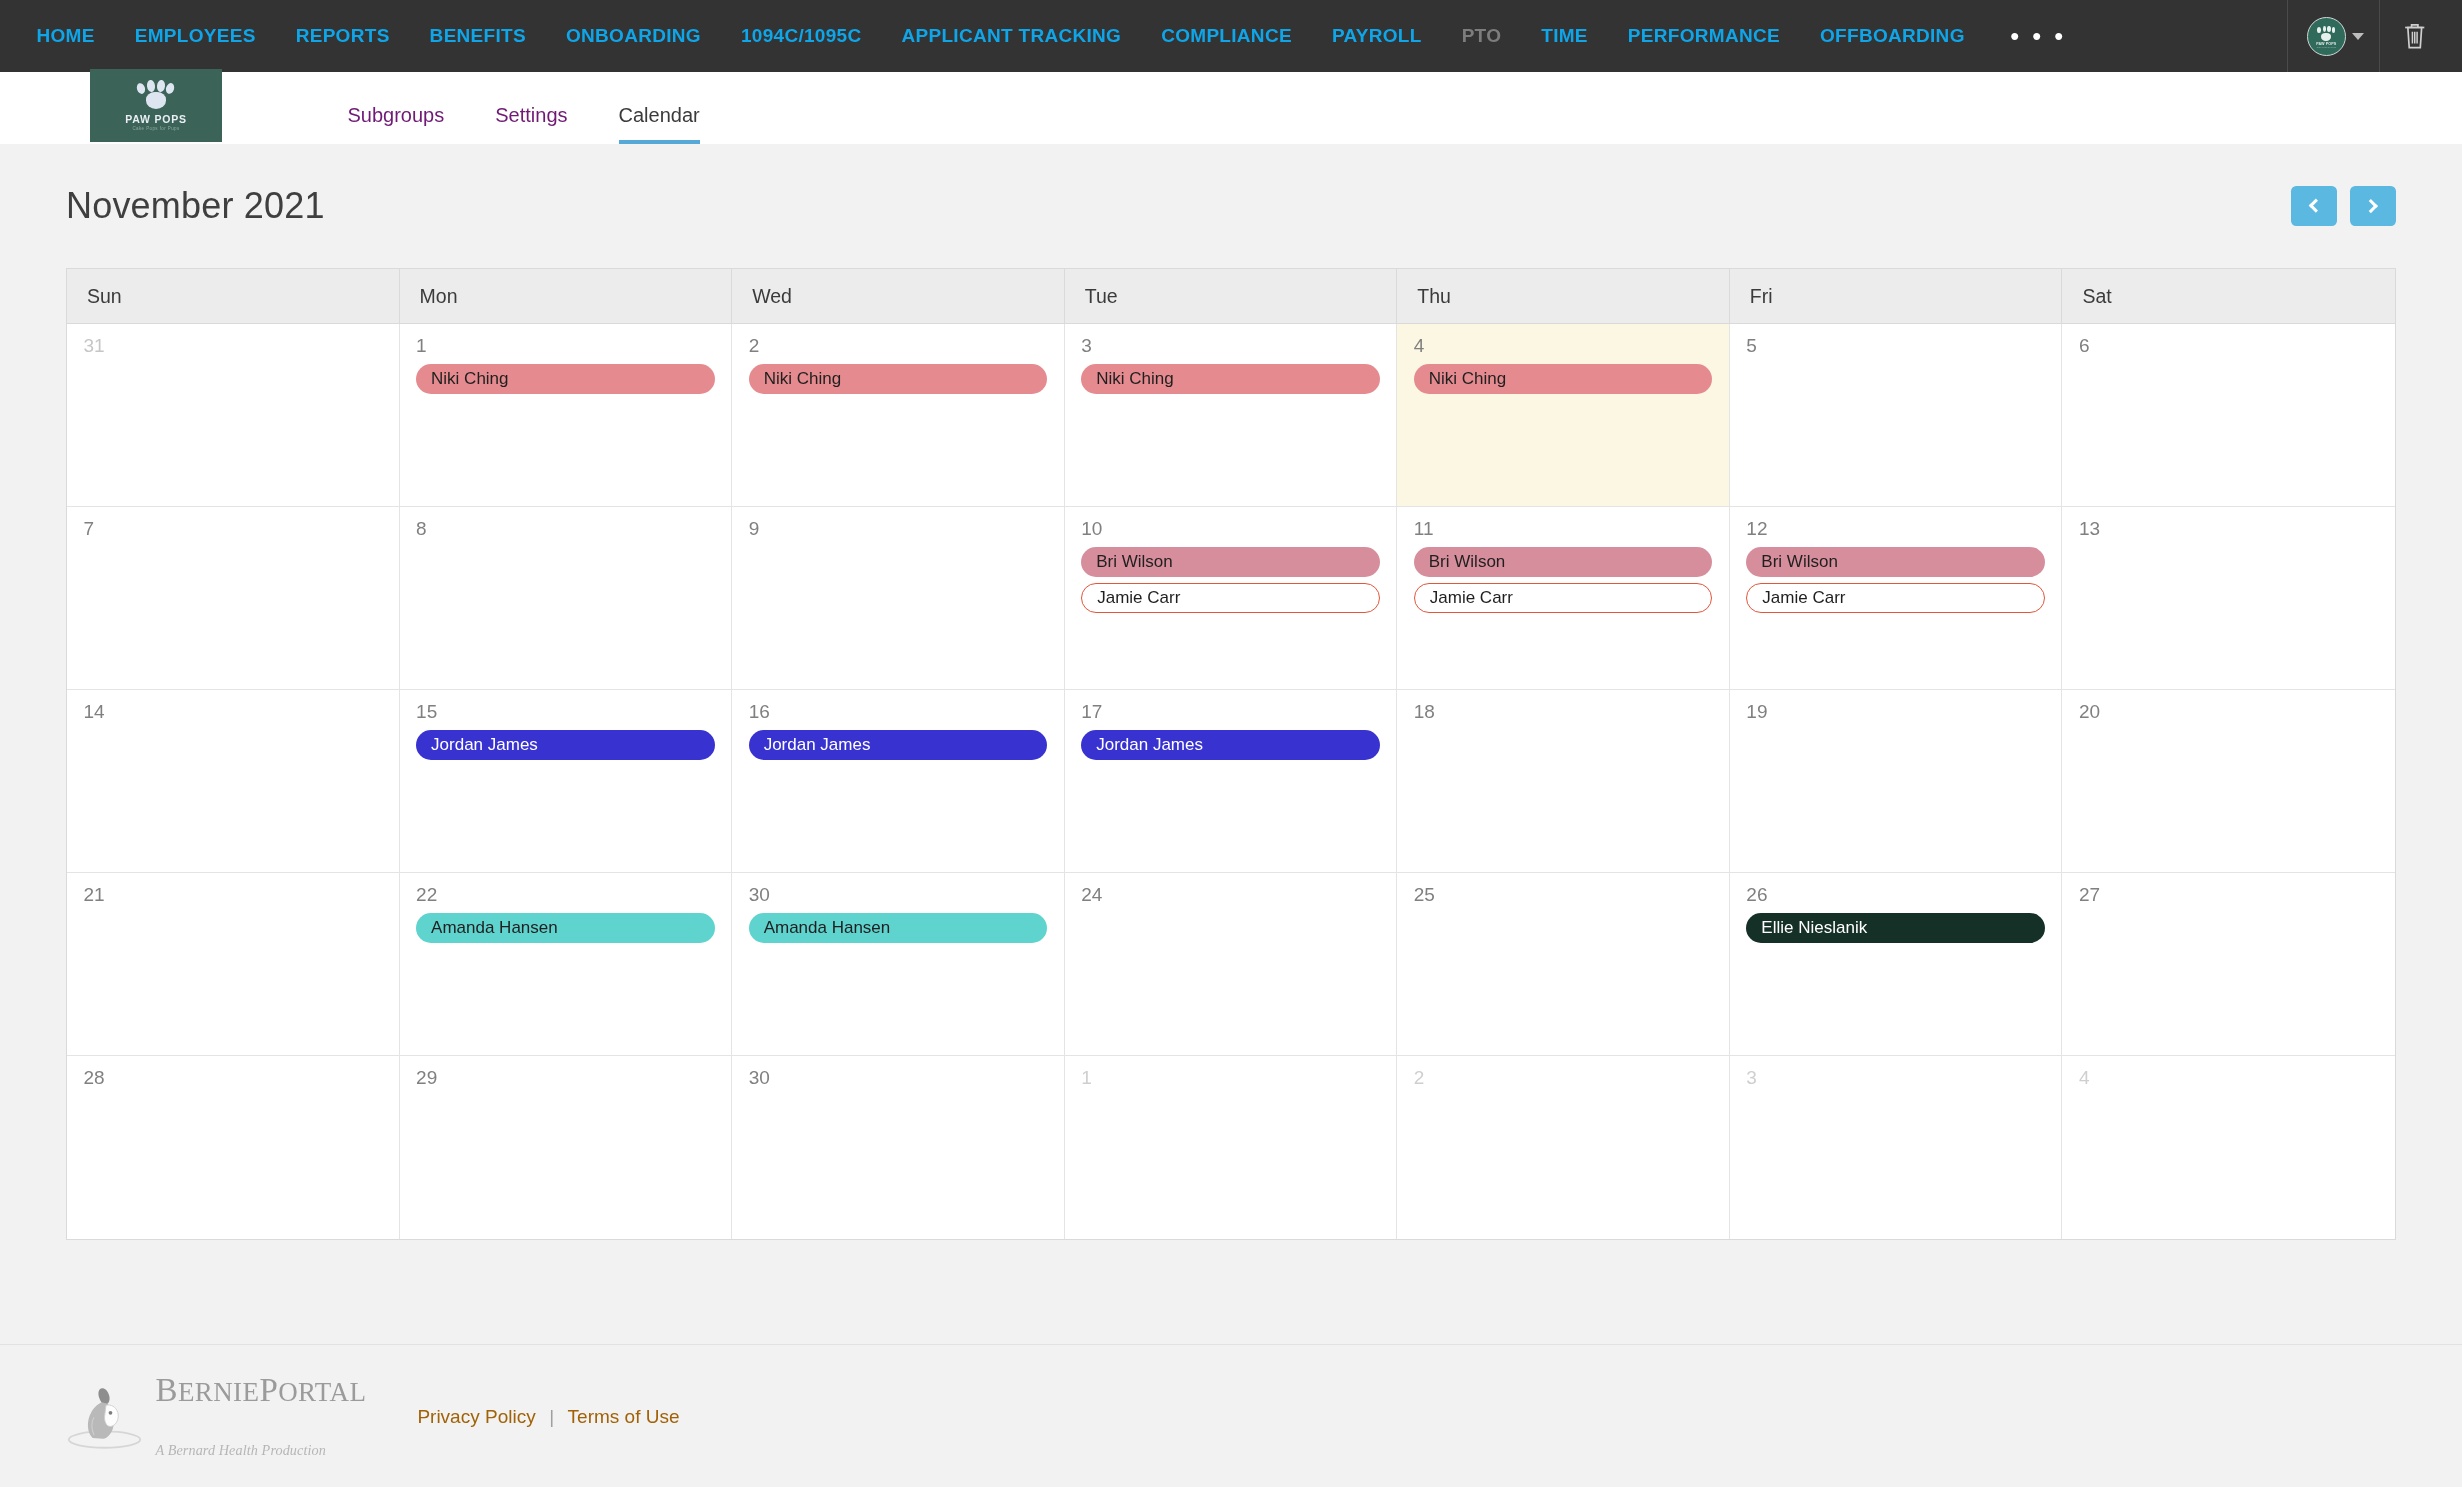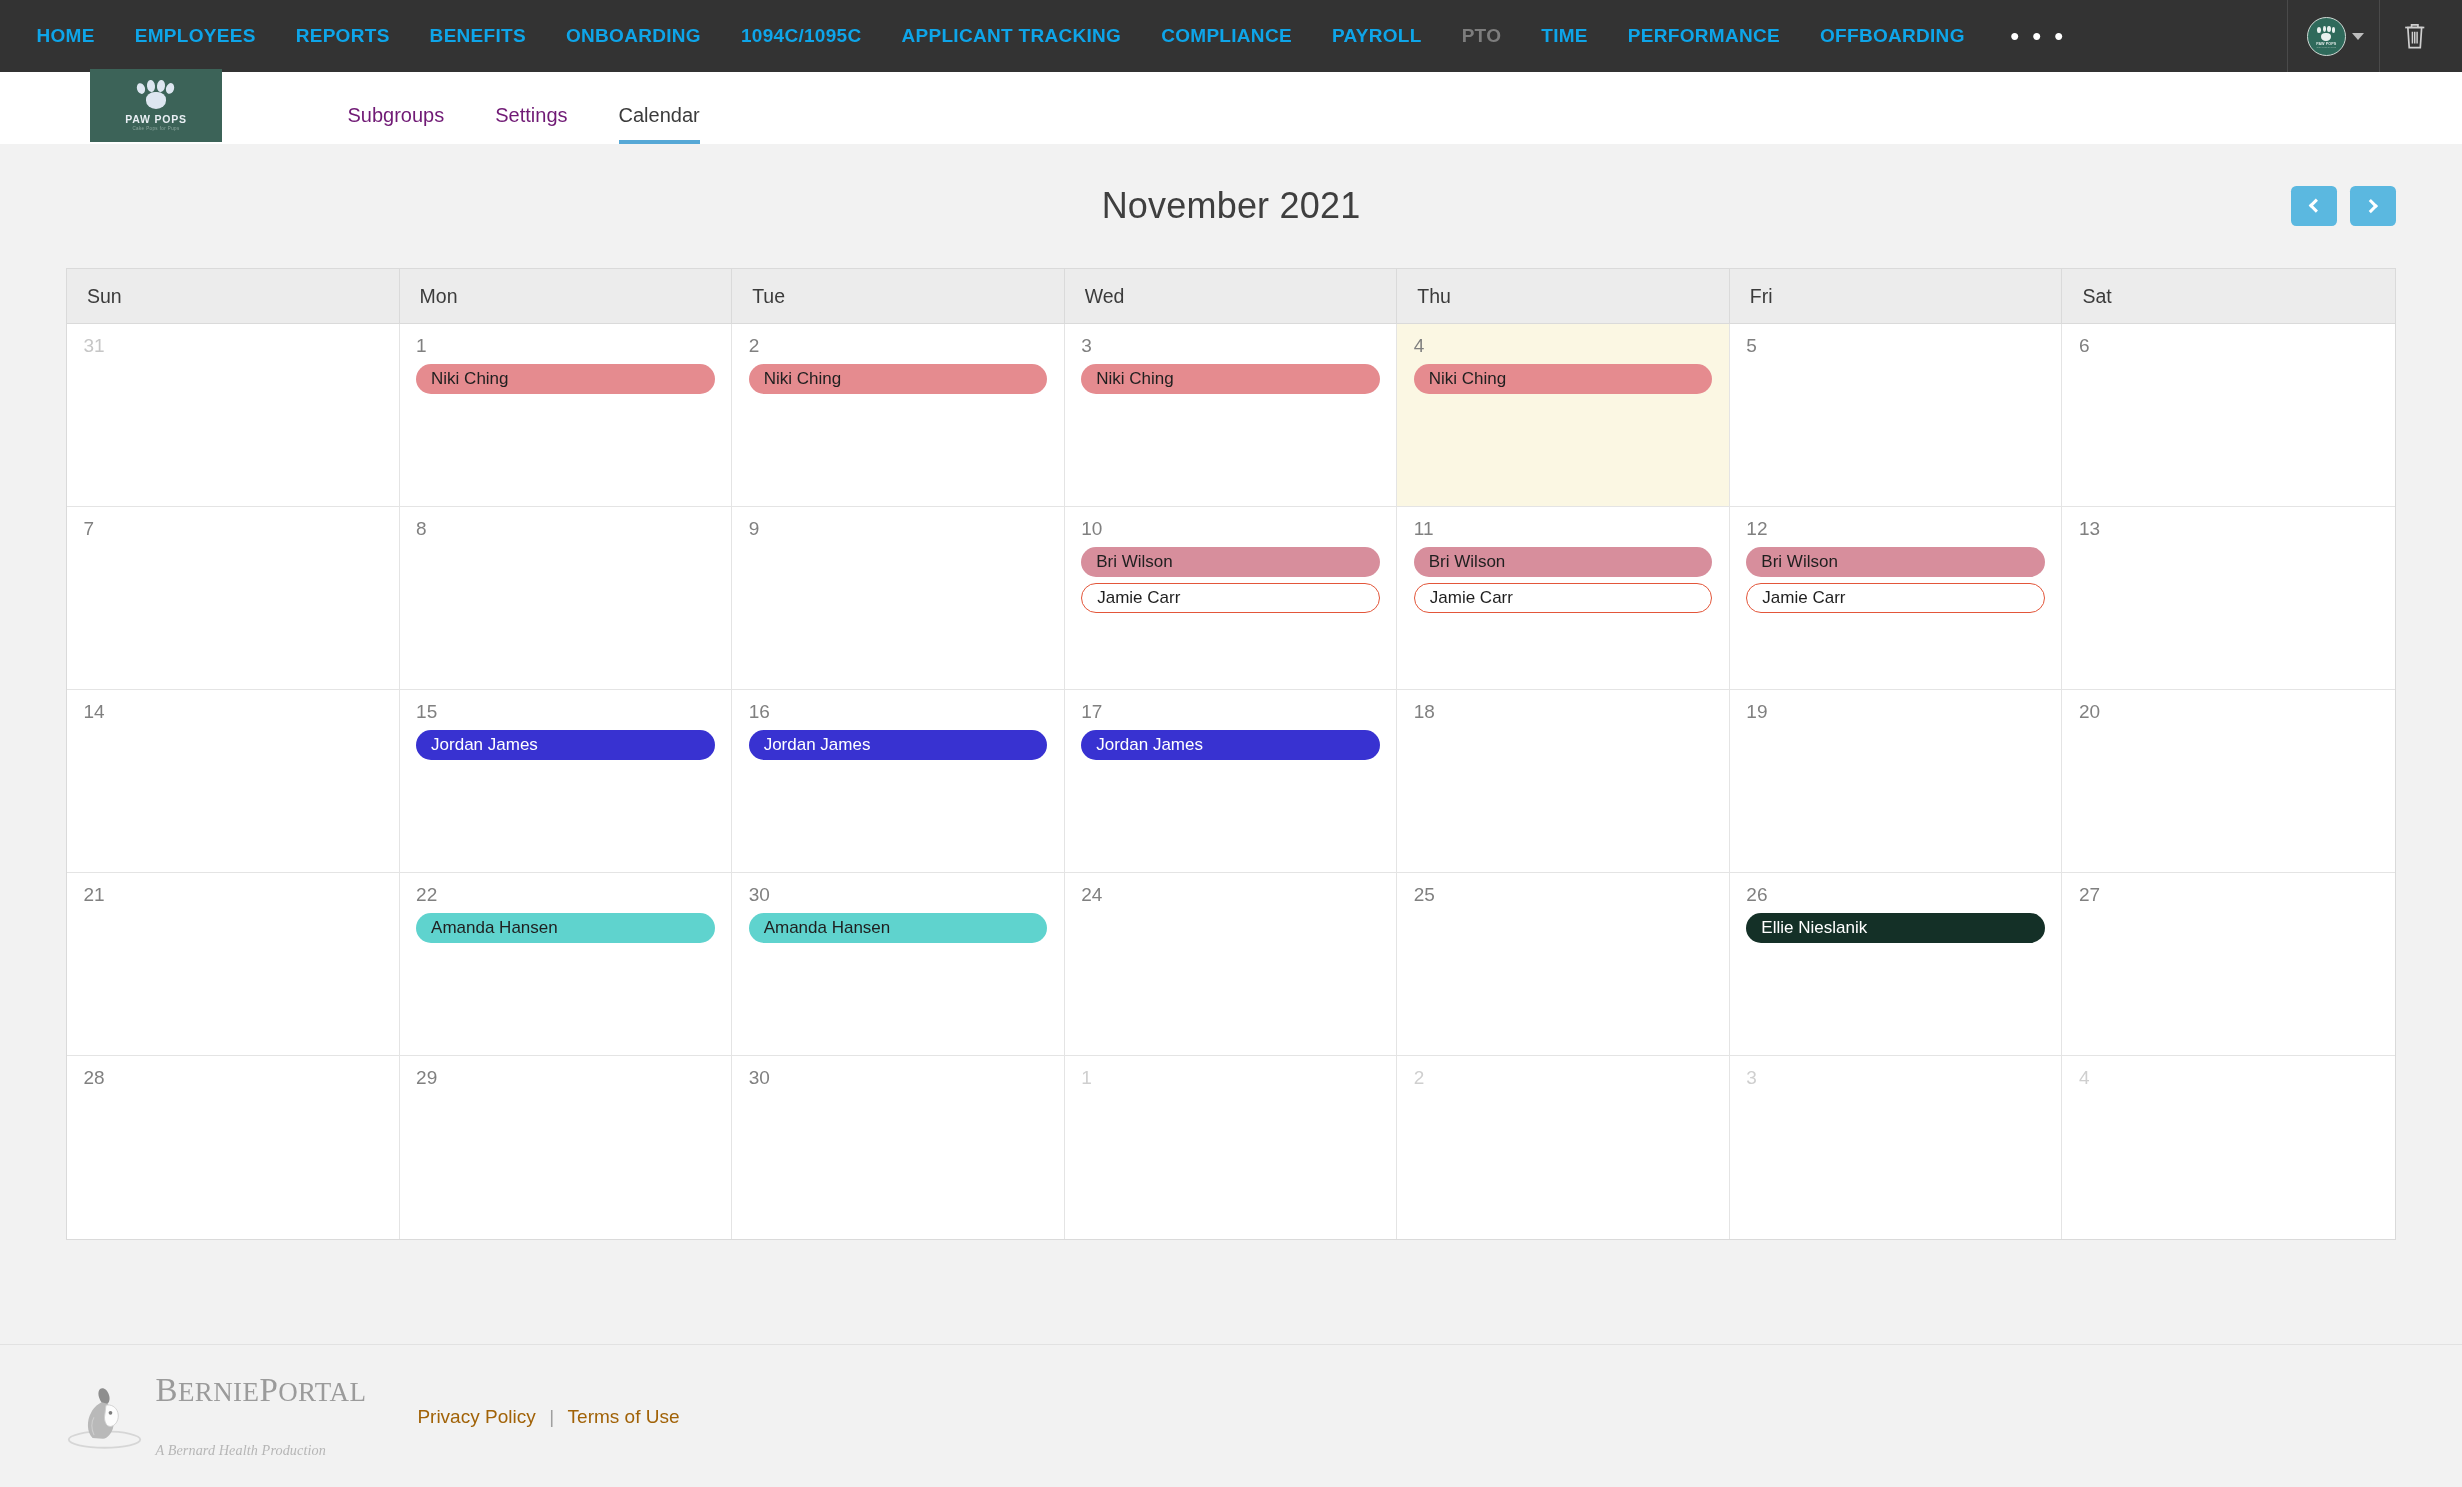--- a/index.html
+++ b/index.html
@@ -173,21 +173,21 @@
   .main {
     background: #f2f2f2;
     height: 1200px;
     padding: 0 66px;
     position: relative;
   }
   .cal-header {
     height: 124px;
     display: flex;
     align-items: center;
-    justify-content: center;
+    justify-content: flex-start;
     position: relative;
   }
   .cal-title {
     font-size: 36px;
     color: #3f3f3f;
     font-weight: normal;
     letter-spacing: 0.2px;
   }
   .cal-nav {
     position: absolute;
@@ -389,22 +389,22 @@
       <button class="cal-nav-btn">
         <span class="chev right"></span>
       </button>
     </div>
   </div>
 
   <div class="cal">
     <div class="cal-row head">
         <div class="cal-head-cell">Sun</div>
         <div class="cal-head-cell">Mon</div>
+        <div class="cal-head-cell">Wed</div>
         <div class="cal-head-cell">Tue</div>
-        <div class="cal-head-cell">Wed</div>
         <div class="cal-head-cell">Thu</div>
         <div class="cal-head-cell">Fri</div>
         <div class="cal-head-cell">Sat</div>
       </div>
     <div id="cal-body">
         <div class="cal-row">
           <div class="cal-cell">
             <div class="daynum prev">31</div>
           </div>
           <div class="cal-cell">

